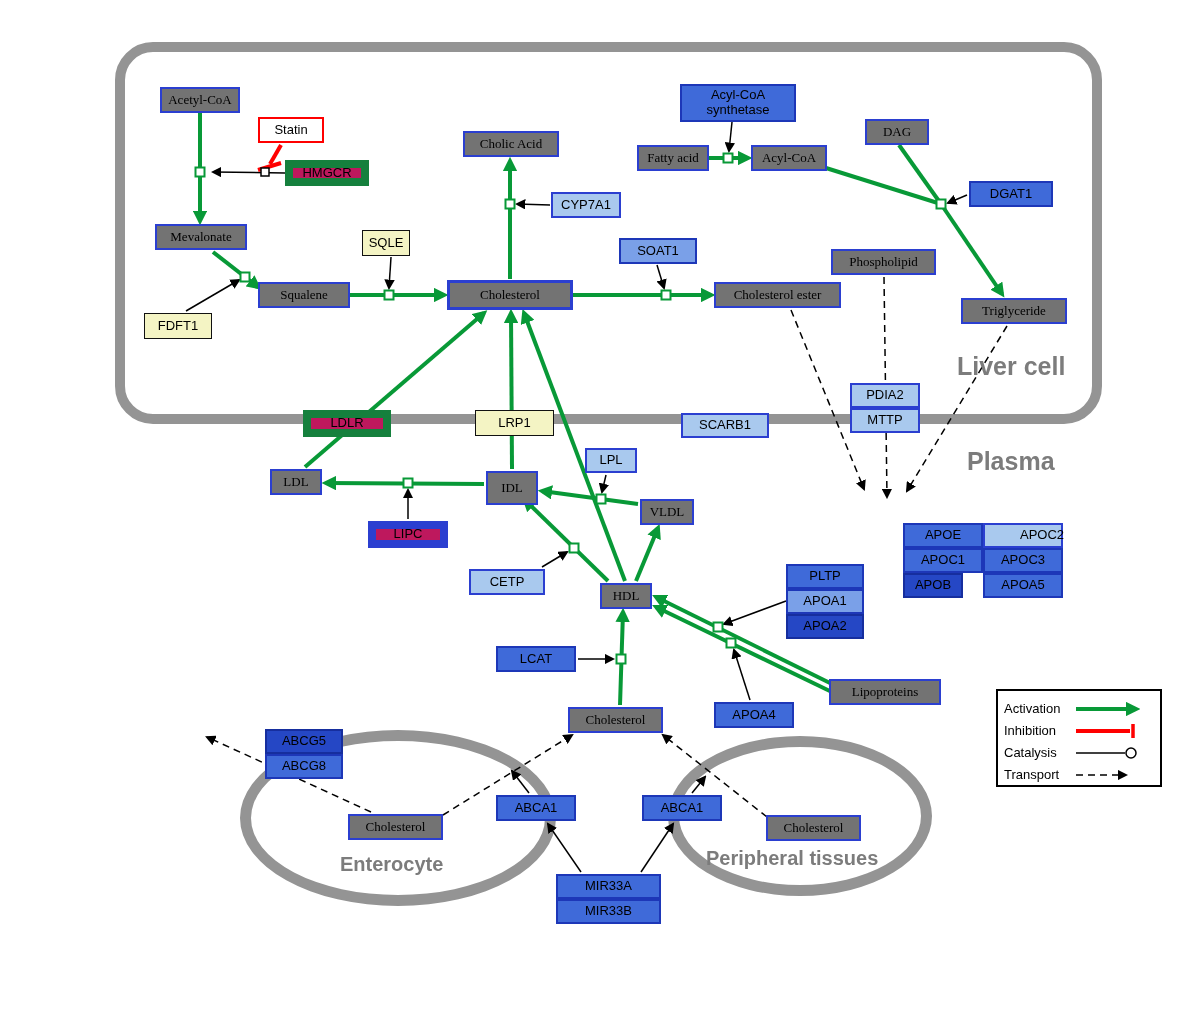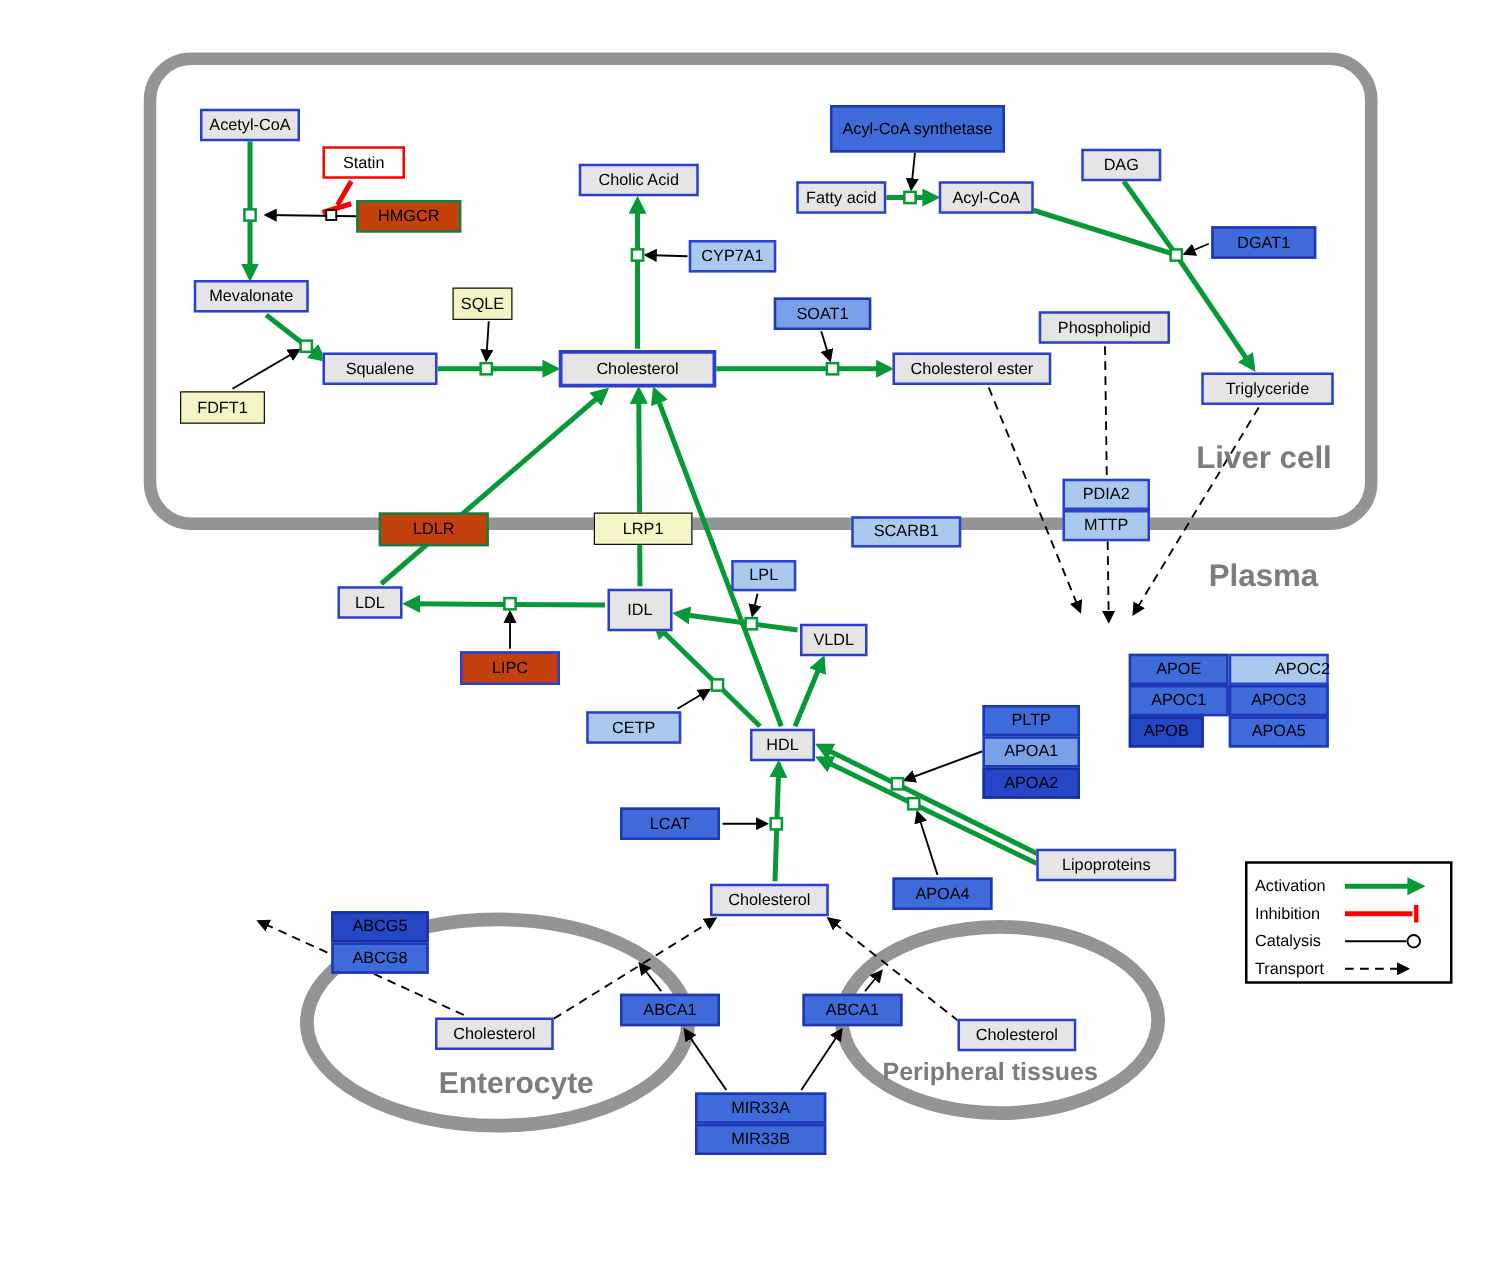--- a/index.html
+++ b/index.html
@@ -16,35 +16,35 @@
   .e-actn{stroke:#089937;stroke-width:4;fill:none;}
   .e-cat{stroke:#000;stroke-width:1.5;fill:none;marker-end:url(#ab);}
   .e-trans{stroke:#000;stroke-width:1.5;fill:none;stroke-dasharray:7 5;marker-end:url(#ab);}
   .e-inh{stroke:#ff0000;stroke-width:4;fill:none;}
   .sq{fill:#fff;stroke:#089937;stroke-width:2;}
   .sqb{fill:#fff;stroke:#000;stroke-width:1.5;}
   
   .node{position:absolute;display:flex;align-items:center;justify-content:center;text-align:center;
         box-sizing:border-box;z-index:2;font-size:13px;line-height:1.15;color:#000;
         background:#fff;border:2px solid #2b3fd0;padding:1px 2px;}
-  .wm{background:#e5e5e5;border:2px solid #2b3fd0;}
+  .wm{background:#737373;border:2px solid #2b3fd0;font-family:Liberation Serif, serif;}
   .thick{border-width:3px;}
   .statin{background:#fff;border:2.5px solid #ff0000;}
-  .yellow{background:#c2410c;border:2px solid #15803d;}
+  .yellow{background:#be185d;border:8px solid #15803d;}
   .paleyellow{background:#f4f4c4;border:1.5px solid #111;}
   .lblue{background:#a9c9ee;border:2px solid #2b3fd0;}
   .mlblue{background:#7aa0e8;border:2px solid #1d37b8;}
   .mblue{background:#3f6ad9;border:2px solid #1d37b8;}
   .dblue{background:#2547c5;border:2px solid #162e9e;}
   .lipc{border-color:#2b3fd0;}
   
   .region-label{position:absolute;z-index:2;font-weight:bold;color:#7c7c7c;}
   #lbl-liver{left:957px;top:352px;font-size:25px;}
   #lbl-plasma{left:967px;top:447px;font-size:25px;}
-  #lbl-enterocyte{left:351px;top:853px;font-size:24px;}
+  #lbl-enterocyte{left:340px;top:853px;font-size:20px;}
   #lbl-peripheral{left:706px;top:847px;font-size:20px;}
   
   #legend{position:absolute;left:996px;top:689px;width:166px;height:98px;border:2px solid #000;
           box-sizing:border-box;z-index:3;background:transparent;}
   .legend-label{position:absolute;left:1004px;font-size:13px;color:#000;z-index:3;}
 </style>
 </head>
 <body>
 
 <div id="stage">
@@ -149,21 +149,21 @@
   <div class="node wm" style="left:160px;top:87px;width:80px;height:26px;">Acetyl-CoA</div>
   <div class="node statin" style="left:258px;top:117px;width:66px;height:26px;">Statin</div>
   <div class="node yellow" style="left:285px;top:160px;width:84px;height:26px;">HMGCR</div>
   <div class="node wm" style="left:155px;top:224px;width:92px;height:26px;">Mevalonate</div>
   <div class="node paleyellow" style="left:144px;top:313px;width:68px;height:26px;">FDFT1</div>
   <div class="node wm" style="left:258px;top:282px;width:92px;height:26px;">Squalene</div>
   <div class="node paleyellow" style="left:362px;top:230px;width:48px;height:26px;">SQLE</div>
   <div class="node wm thick" style="left:447px;top:280px;width:126px;height:30px;">Cholesterol</div>
   <div class="node lblue" style="left:551px;top:192px;width:70px;height:26px;">CYP7A1</div>
   <div class="node wm" style="left:463px;top:131px;width:96px;height:26px;">Cholic Acid</div>
-  <div class="node mblue" style="left:664px;top:84px;width:140px;height:38px;">Acyl-CoA synthetase</div>
+  <div class="node mblue" style="left:680px;top:84px;width:116px;height:38px;">Acyl-CoA synthetase</div>
   <div class="node wm" style="left:637px;top:145px;width:72px;height:26px;">Fatty acid</div>
   <div class="node wm" style="left:751px;top:145px;width:76px;height:26px;">Acyl-CoA</div>
   <div class="node wm" style="left:865px;top:119px;width:64px;height:26px;">DAG</div>
   <div class="node mblue" style="left:969px;top:181px;width:84px;height:26px;">DGAT1</div>
   <div class="node mlblue" style="left:619px;top:238px;width:78px;height:26px;">SOAT1</div>
   <div class="node wm" style="left:714px;top:282px;width:127px;height:26px;">Cholesterol ester</div>
   <div class="node wm" style="left:831px;top:249px;width:105px;height:26px;">Phospholipid</div>
   <div class="node wm" style="left:961px;top:298px;width:106px;height:26px;">Triglyceride</div>
   <div class="node lblue" style="left:850px;top:383px;width:70px;height:25px;">PDIA2</div>
   <div class="node lblue" style="left:850px;top:408px;width:70px;height:25px;">MTTP</div>

